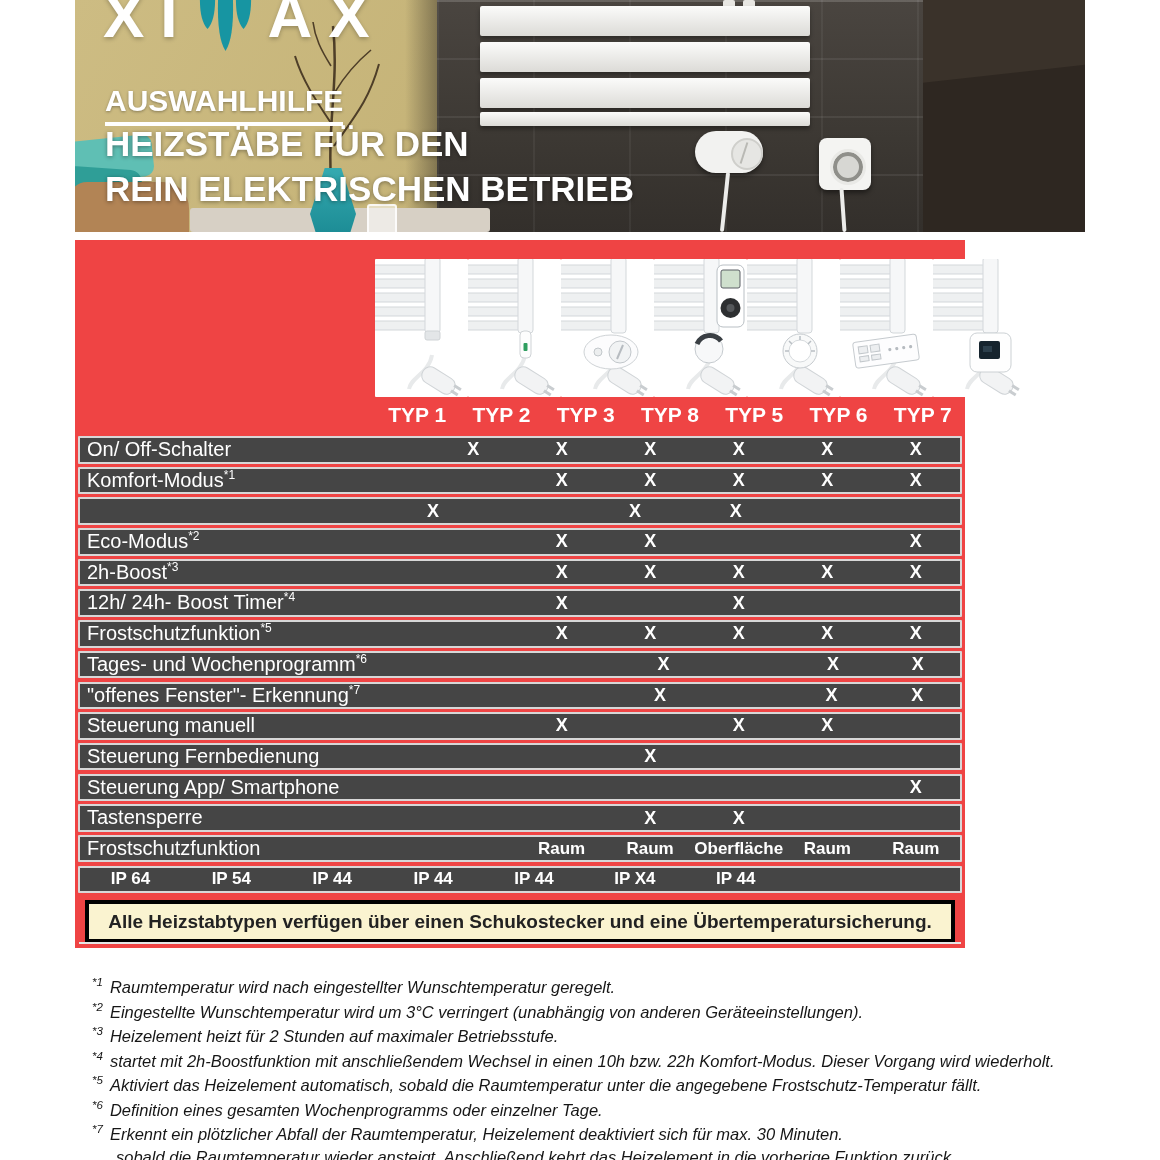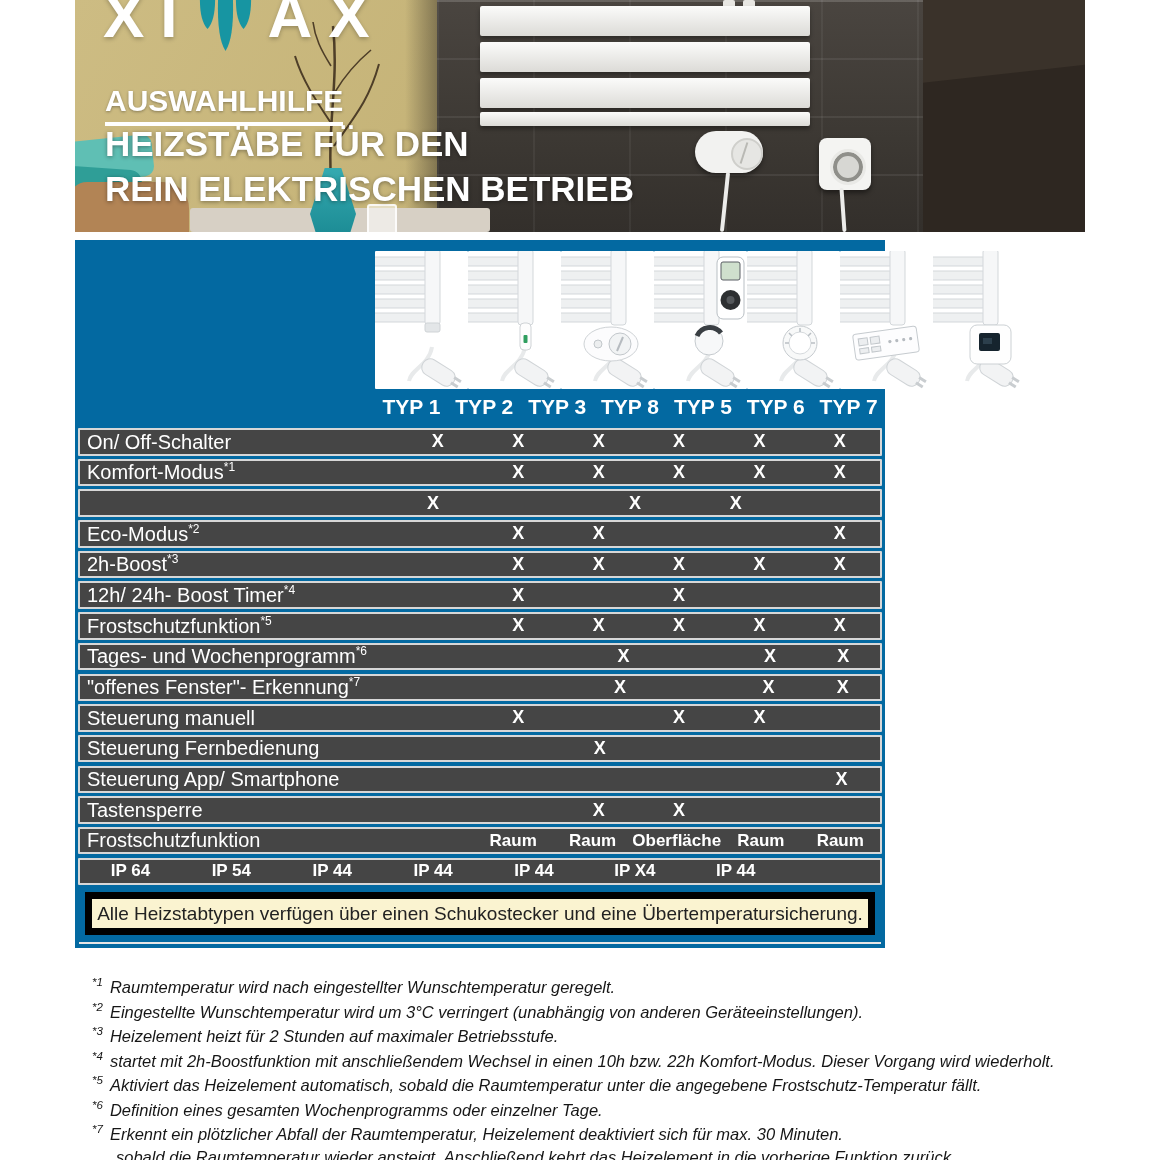--- a/index.html
+++ b/index.html
@@ -40,34 +40,34 @@
   .hero .branch{position:absolute;left:198px;top:6px;}
 
   .hero-text{position:absolute;z-index:5;color:#fff;}
   .logo{left:28px;top:-20px;display:flex;align-items:flex-start;font-weight:700;font-size:62px;letter-spacing:16px;text-shadow:0 2px 4px rgba(0,0,0,.25);}
   .logo .m-icon{margin:14px 14px 0 2px;}
   .kicker{left:30px;top:84px;font-size:30px;font-weight:700;border-bottom:4px solid #fff;padding-bottom:4px;text-shadow:0 1px 3px rgba(0,0,0,.35);}
   .h1a{left:30px;top:124px;font-size:35px;font-weight:700;text-shadow:0 1px 4px rgba(0,0,0,.4);}
   .h1b{left:30px;top:169px;font-size:35px;font-weight:700;text-shadow:0 1px 4px rgba(0,0,0,.4);text-align:right;}
 
   
-  .table-section{position:absolute;left:75px;top:240px;width:810px;height:708px;background:#0369a1;padding-top:11px;box-sizing:border-box;}
+  .table-section{position:absolute;left:75px;top:240px;width:890px;height:708px;background:#ef4444;padding-top:19px;box-sizing:border-box;}
   .cols{display:flex;padding-left:300px;}
   .col{width:101.4px;display:flex;align-items:center;justify-content:center;box-sizing:border-box;}
   .product-box{width:93px;height:138px;background:#fff;border-radius:1px;overflow:hidden;}
   .typ-row{height:35px;}
   .typ-label{color:#fff;font-weight:700;font-size:21px;}
   .frows{margin:4px 3px 0 3px;}
-  .frow{display:flex;height:27.5px;background:#454545;border:2px solid #d7d7d7;border-radius:1px;box-sizing:border-box;margin-bottom:3.2px;align-items:flex-end;}
+  .frow{display:flex;height:27.5px;background:#454545;border:2px solid #d7d7d7;border-radius:1px;box-sizing:border-box;margin-bottom:3.2px;align-items:flex-start;}
   .flabel{width:296px;box-sizing:border-box;padding-left:7px;color:#fff;font-size:20px;white-space:nowrap;}
   .flabel sup{font-size:12px;vertical-align:super;line-height:0;}
   .fcell{width:100.9px;color:#fff;font-weight:700;font-size:18px;height:100%;}
   .fcell.val{font-size:17px;}
-  .note-bar{margin:7px 10px 0 10px;height:43px;background:#faf3d0;border:7px solid #000000;box-sizing:border-box;
-        display:flex;align-items:center;justify-content:center;color:#222;font-weight:400;font-size:19px;}
+  .note-bar{margin:7px 10px 0 10px;height:43px;background:#faf3d0;border:4px solid #000000;box-sizing:border-box;
+        display:flex;align-items:center;justify-content:center;color:#222;font-weight:700;font-size:19px;}
   .bottom-line{position:absolute;left:4px;right:4px;bottom:4px;height:2px;background:#e6e6e6;}
 
   
   .footnotes{position:absolute;left:92px;top:976px;width:985px;color:#161616;}
   .fnote{height:24.5px;font-style:italic;font-size:16.5px;white-space:nowrap;}
   .fnote sup{font-size:11.5px;vertical-align:super;margin-right:7px;font-style:italic;}
   .fnote.cont{padding-left:24px;}
 </style>
 </head>
 <body>

